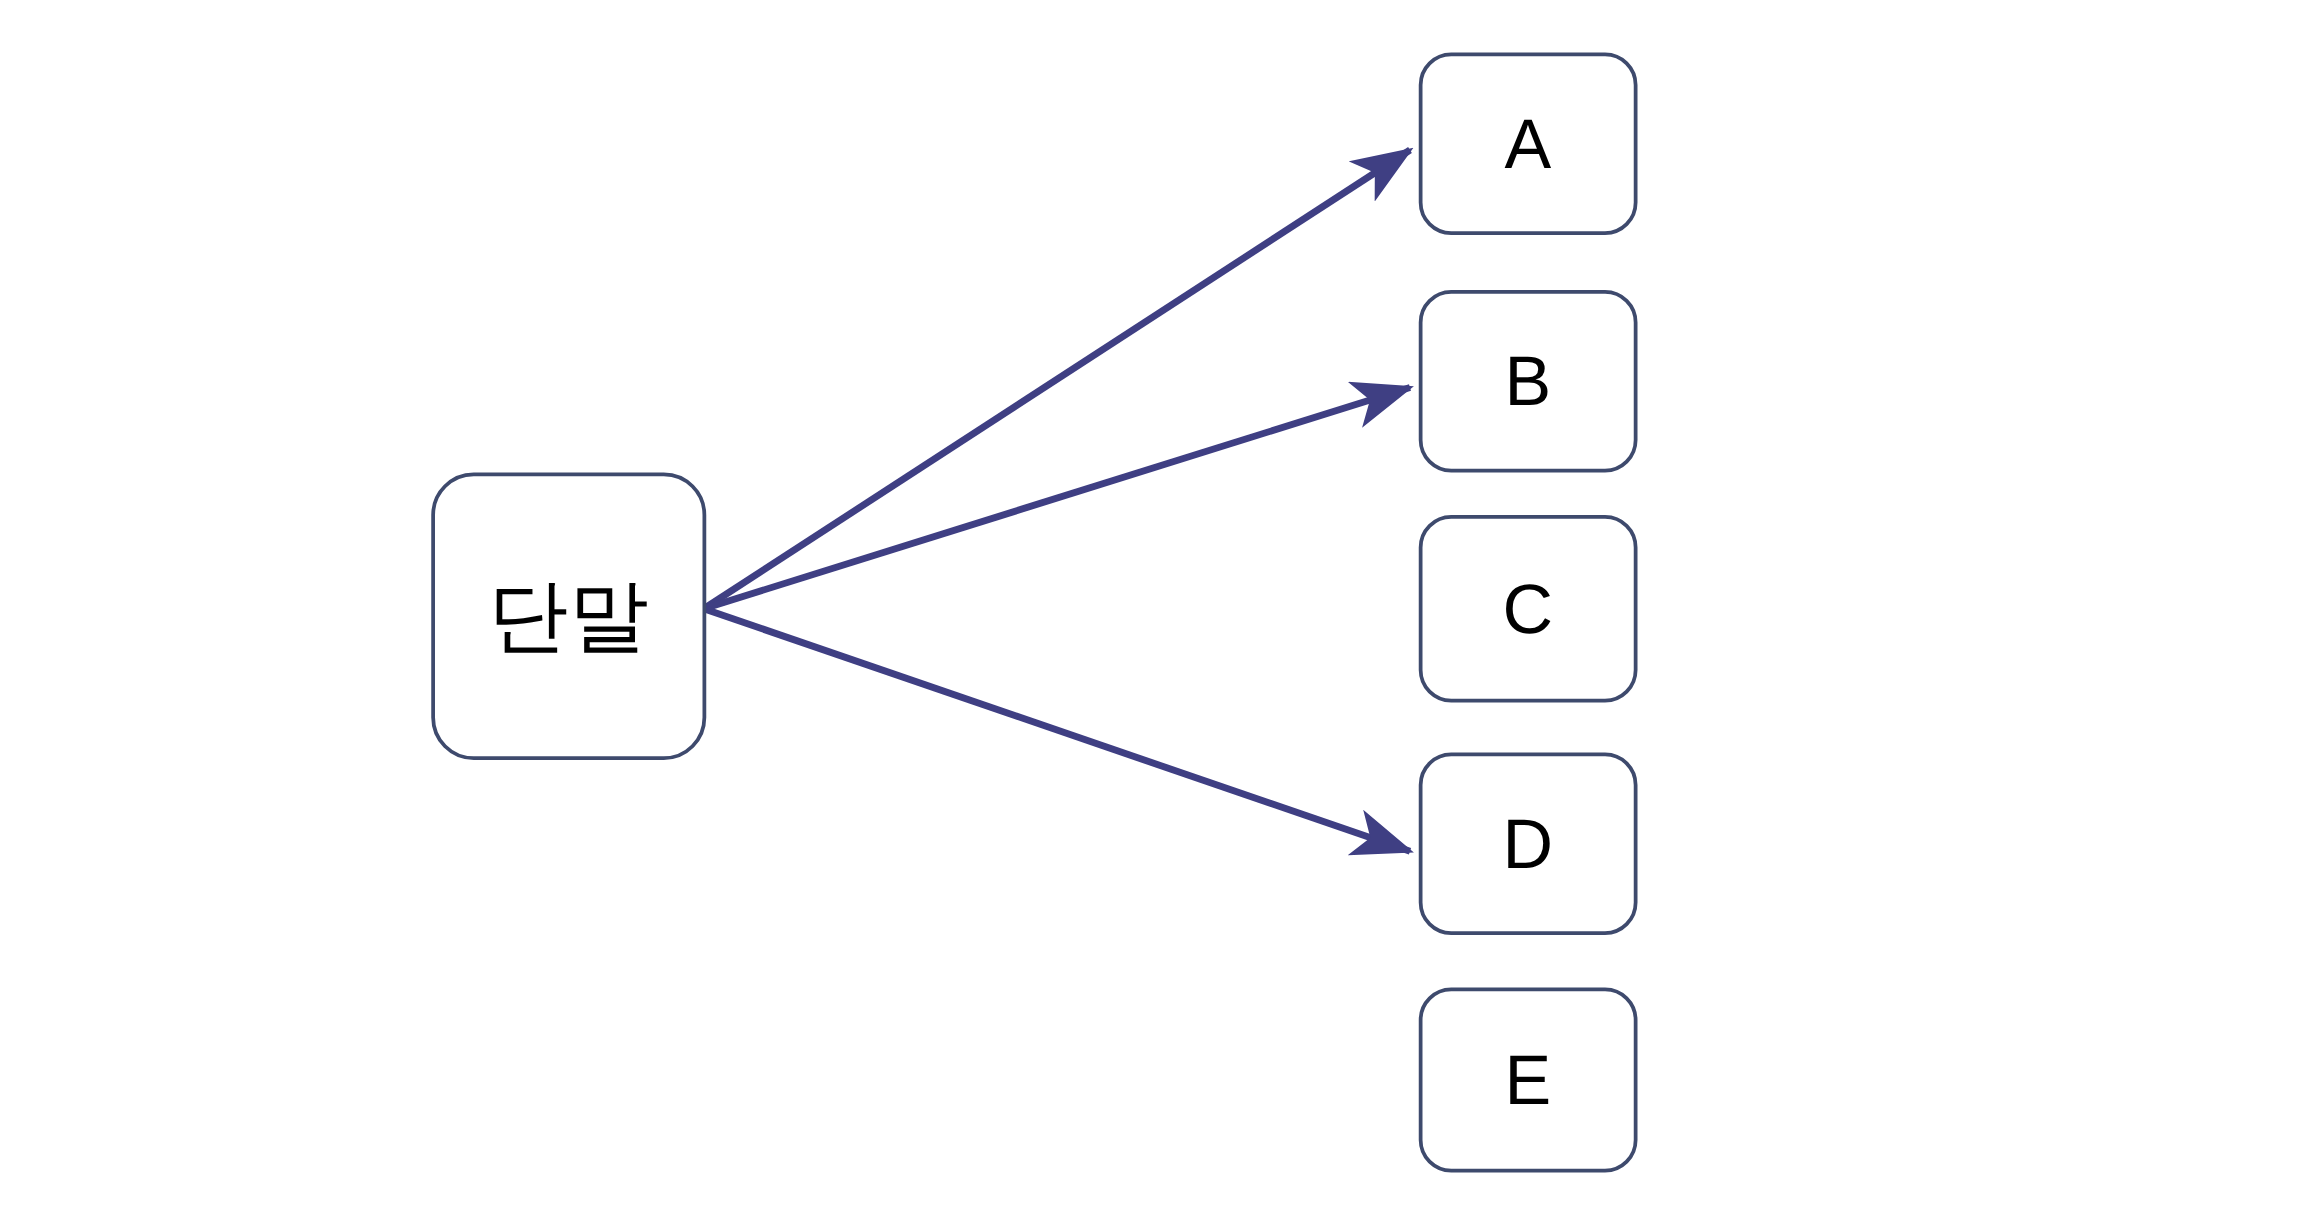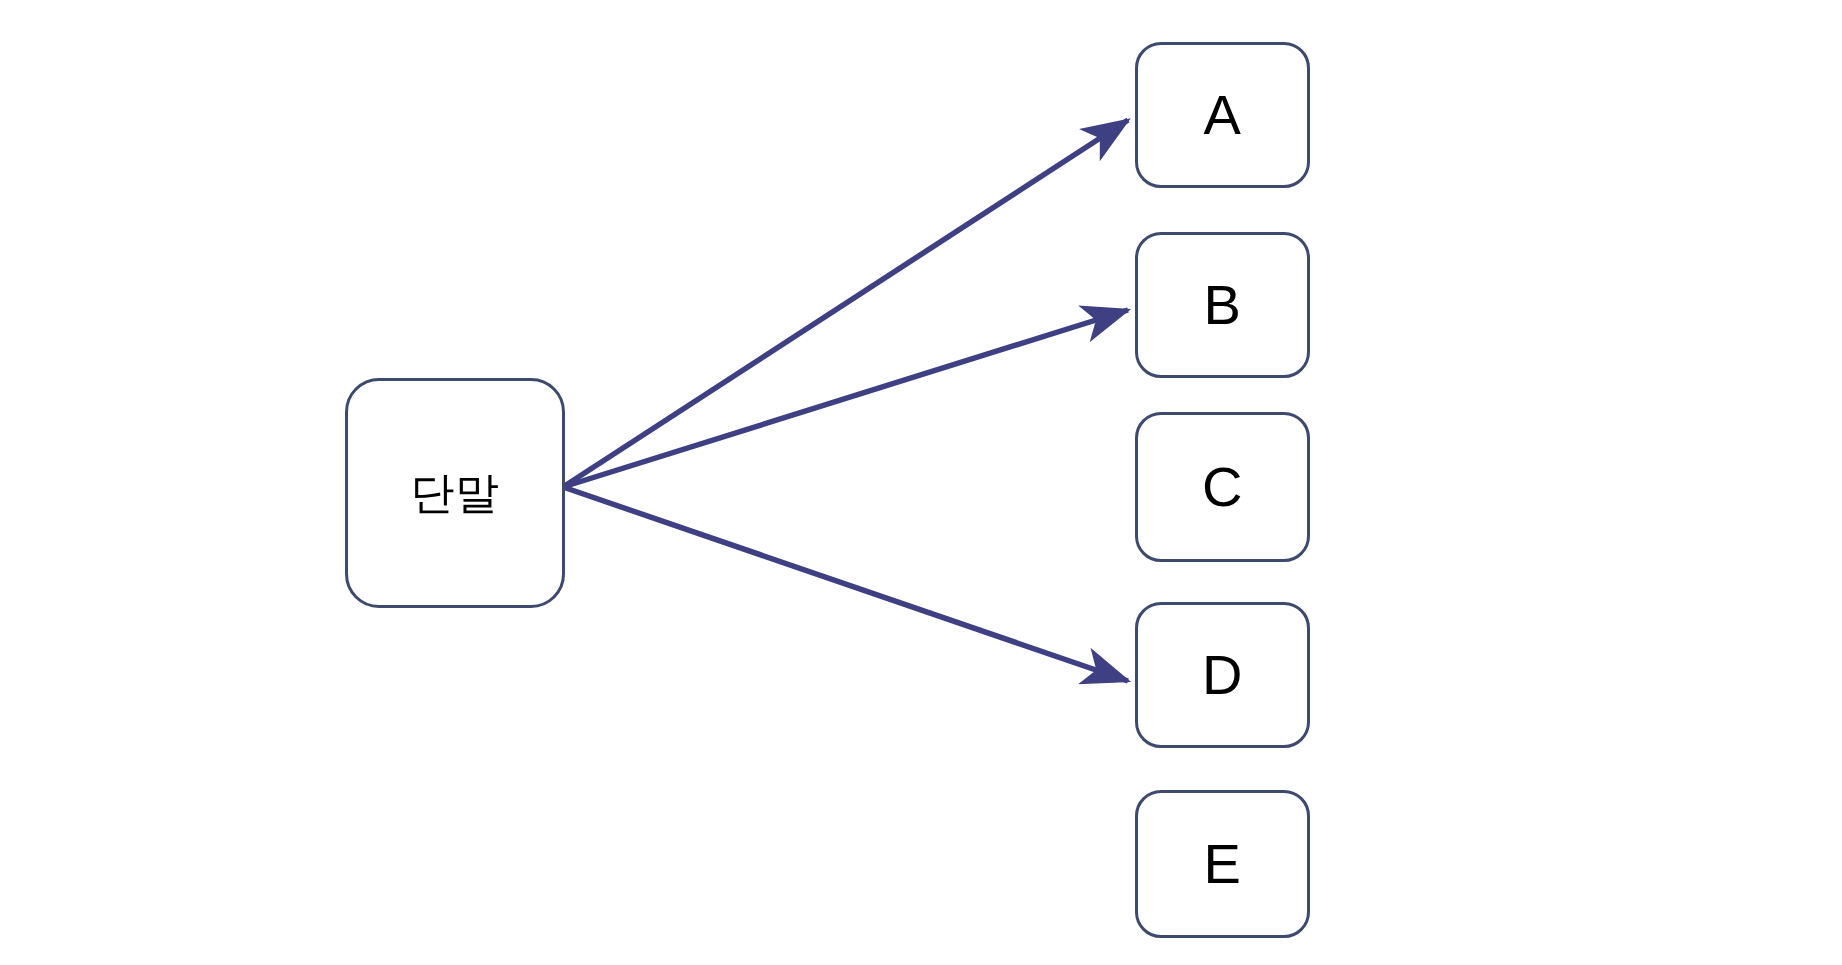--- a/index.html
+++ b/index.html
@@ -46,21 +46,21 @@
     letter-spacing: 0.5px;
   }
   .node-source {
     left: 345px;
     top: 378px;
     width: 220px;
     height: 230px;
     border-radius: 34px;
   }
   .node-source .node-label {
-    font-size: 44px;
+    font-size: 64px;
     font-family: "DejaVu Sans", "Liberation Sans", sans-serif;
   }
   .node-target {
     left: 1135px;
     width: 175px;
   }
   .node-target .node-label {
     font-size: 56px;
   }
   .node-a { top: 42px;  height: 146px; }

